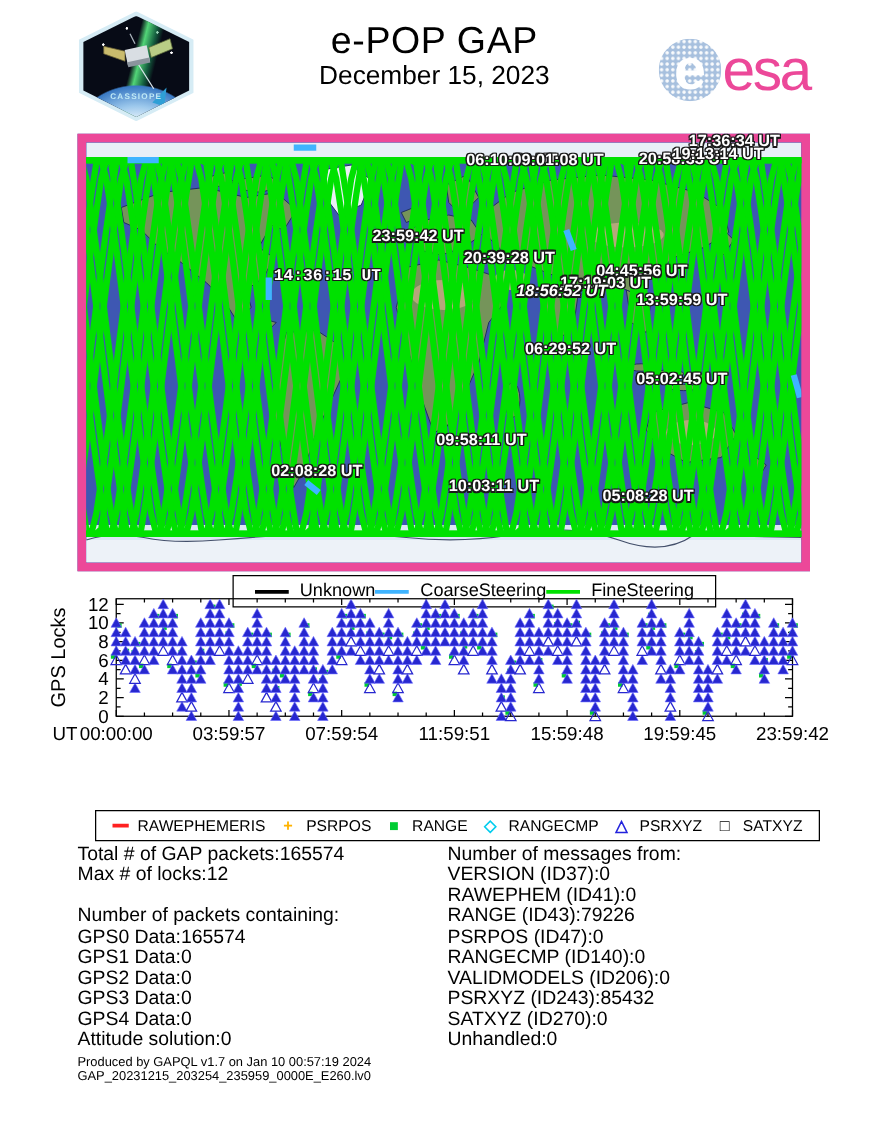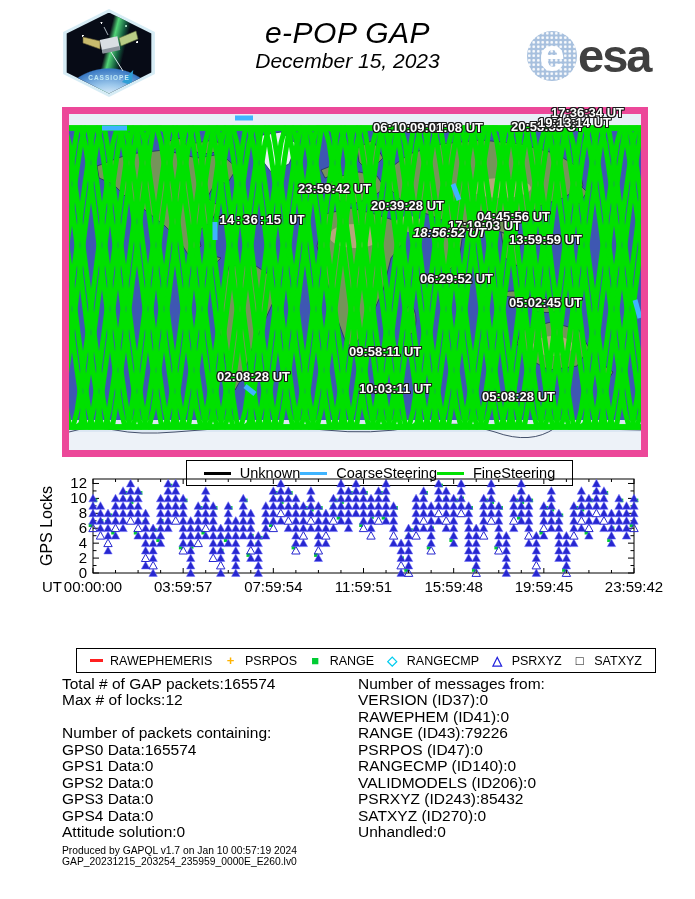--- a/index.html
+++ b/index.html
@@ -1,20 +1,20 @@
 <!DOCTYPE html>
 <html><head>
 <meta charset="utf-8">
 <style>
   html,body{margin:0;padding:0;background:#fff;}
   .page{position:relative;width:695px;height:899px;background:#ffffff;overflow:hidden;
         font-family:"Liberation Sans",sans-serif;color:#000;}
 
   
-  .titles{position:absolute;left:150px;right:150px;top:16px;text-align:center;font-style:italic;}
+  .titles{position:absolute;left:150px;right:150px;top:16px;text-align:center;}
   .title{font-size:30px;line-height:33px;letter-spacing:.5px;}
   .date{font-size:21px;line-height:24px;}
 
   .patch{position:absolute;left:58px;top:9px;width:102px;height:88px;}
   .hex-outer{width:100%;height:100%;background:#d6ecf5;
     clip-path:polygon(50% 0,95% 26%,95% 74%,50% 100%,5% 74%,5% 26%);
     display:flex;align-items:center;justify-content:center;}
   .hex-inner{position:relative;width:94px;height:81px;
     clip-path:polygon(50% 0,95% 26%,95% 74%,50% 100%,5% 74%,5% 26%);
     background:
@@ -32,21 +32,21 @@
     border-left:7px solid rgba(0,0,0,0);border-right:3px solid rgba(0,0,0,0);
     border-bottom:15px solid #2f9fd6;transform:rotate(18deg);}
 
   .esa{position:absolute;left:527px;top:31px;display:flex;align-items:center;gap:1px;}
   .esa-globe{position:relative;width:50px;height:50px;border-radius:50%;
     background-color:#a7c0de;
     background-image:radial-gradient(rgba(255,255,255,.95) 1px, rgba(0,0,0,0) 1.7px);
     background-size:4.5px 4.5px;}
   .esa-globe .e{position:absolute;inset:-2px 0 0 0;display:flex;align-items:center;justify-content:center;
     font-size:46px;font-weight:bold;color:#fff;}
-  .esa-word{font-size:47px;font-weight:bold;color:#404040;letter-spacing:-2px;line-height:50px;}
+  .esa-word{font-size:47px;font-weight:normal;color:#ec4899;letter-spacing:-2px;line-height:50px;}
 
   
   #world-map{position:absolute;left:62px;top:107px;width:572px;height:336px;
     border:7px solid #ec4899;background:#3e57b2;}
   #world-map svg{position:absolute;left:0;top:0;}
   .map-labels{position:absolute;left:0;top:0;width:100%;height:100%;}
   .tlabel{position:absolute;font-weight:bold;font-size:13px;line-height:14px;color:#fff;white-space:nowrap;
     text-shadow:-1px -1px 0 #1a1a1a,1px -1px 0 #1a1a1a,-1px 1px 0 #1a1a1a,1px 1px 0 #1a1a1a,
                 0 -1px 0 #1a1a1a,0 1px 0 #1a1a1a,-1px 0 0 #1a1a1a,1px 0 0 #1a1a1a;}
 

